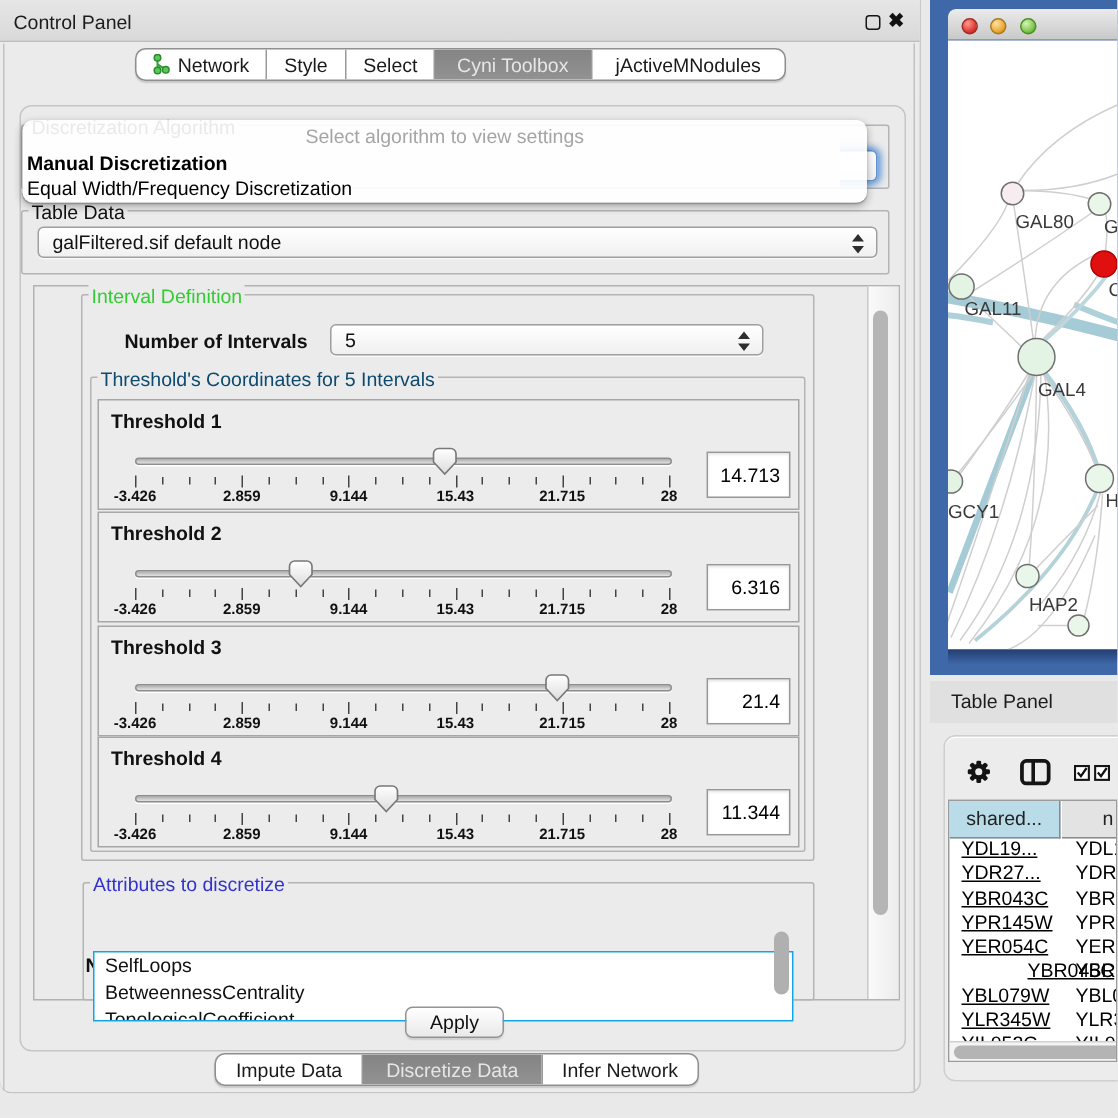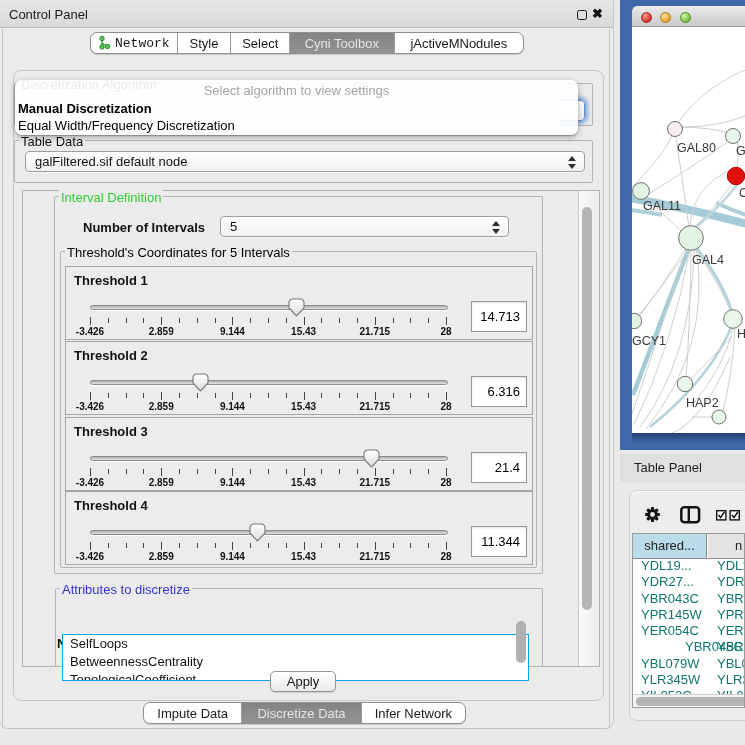--- a/index.html
+++ b/index.html
@@ -106,21 +106,21 @@
   <div class="abs" id="cp-title">
     <span class="t">Control Panel</span>
     <div class="abs" id="ic-float"></div>
     <div class="abs" id="ic-close">✖</div>
   </div>
 
   <div class="abs" style="left:2px; top:29px; width:1px; height:698px; background:#c2c2c2;"></div>
   <div class="abs" style="left:609px; top:29px; width:1px; height:698px; background:#c2c2c2;"></div>
 
   <div class="abs seg" style="left:90px; top:32px; width:434px;">
-    <div style="width:87px;font-family:Liberation Mono, monospace;"><svg width="13" height="14" viewBox="0 0 13 14" style="margin-right:4px;">
+    <div style="width:87px;"><svg width="13" height="14" viewBox="0 0 13 14" style="margin-right:4px;">
       <line x1="4" y1="3" x2="4" y2="11" stroke="#3aa23a" stroke-width="1.4"></line>
       <line x1="4" y1="7" x2="9" y2="10" stroke="#3aa23a" stroke-width="1.4"></line>
       <circle cx="4" cy="2.5" r="2.2" fill="#57c957" stroke="#2c8a2c"></circle>
       <circle cx="4" cy="11" r="2.2" fill="#57c957" stroke="#2c8a2c"></circle>
       <circle cx="9.5" cy="10.5" r="2.2" fill="#57c957" stroke="#2c8a2c"></circle>
     </svg>Network</div>
     <div style="width:54px;">Style</div>
     <div style="width:59px;">Select</div>
     <div class="on" style="width:105px;">Cyni Toolbox</div>
     <div style="width:129px;">jActiveMNodules</div>
@@ -152,21 +152,21 @@
 
   <div class="grp" style="left:54px; top:196px; width:489px; height:378px;">
      <span class="gt" style="color:#33cc33;">Interval Definition</span>
   </div>
   <div class="abs" style="left:83px; top:220px; font-size:13px; font-weight:bold; color:#111;">Number of Intervals</div>
   <div class="combo" style="left:220px; top:216px; width:289px;">5
     <span class="arr"></span><span class="arr2"></span>
   </div>
 
   <div class="grp" style="left:60px; top:251px; width:477px; height:317px;">
-     <span class="gt" style="color:#000000;">Threshold's Coordinates for 5 Intervals</span>
+     <span class="gt" style="color:#0c4a6e;">Threshold's Coordinates for 5 Intervals</span>
   </div>
 
   <div id="thrholder">
       <div class="thr" style="top:266px;">
     <div class="tt">Threshold 1</div>
     <div class="track"></div>
     <svg class="thumb" style="left:229.5px; top:31px;" width="17" height="19" viewBox="0 0 17 19">
       <defs>
             <linearGradient id="tg0" x1="0" y1="0" x2="0" y2="1">
         <stop offset="0" stop-color="#ffffff"></stop>
@@ -464,21 +464,21 @@
       <path d="M2.5 5 L4.6 7.5 L8.4 2" fill="none" stroke="#141414" stroke-width="1.5"></path>
       <rect x="14.1" y="0.7" width="9.2" height="9.2" fill="#fff" stroke="#141414" stroke-width="1.4"></rect>
       <path d="M15.9 5 L18 7.5 L21.8 2" fill="none" stroke="#141414" stroke-width="1.5"></path>
     </svg>
   </div>
   <div class="abs" id="tbl">
     <div class="hd" style="left:0; width:74px; background:#b9dce8; border-right:1px solid #8a8a8a;
          text-align:center; line-height:24px; color:#222;">shared...</div>
     <div class="hd" style="left:75px; width:45px; background:#e3e3e3;
          padding-left:27px; line-height:24px; color:#222;">n</div>
-    <div class="rows" style="position:absolute; top:24px; left:0; width:100%; color:#0f766e;">
+    <div class="rows" style="position:absolute; top:24px; left:0; width:100%; color:#000000;text-decoration:underline;">
       <div><span style="padding-left:8px;">YDL19...</span><span style="position:absolute;left:84px;">YDL1</span></div>
       <div><span style="padding-left:8px;">YDR27...</span><span style="position:absolute;left:84px;">YDR2</span></div>
       <div><span style="padding-left:8px;">YBR043C</span><span style="position:absolute;left:84px;">YBR0</span></div>
       <div><span style="padding-left:8px;">YPR145W</span><span style="position:absolute;left:84px;">YPR1</span></div>
       <div><span style="padding-left:8px;">YER054C</span><span style="position:absolute;left:84px;">YER0</span></div>
       <div><span style="padding-left:8px;margin-left:44px;">YBR045C</span><span style="position:absolute;left:84px;">YBR0</span></div>
       <div><span style="padding-left:8px;">YBL079W</span><span style="position:absolute;left:84px;">YBL0</span></div>
       <div><span style="padding-left:8px;">YLR345W</span><span style="position:absolute;left:84px;">YLR3</span></div>
       <div><span style="padding-left:8px;">YIL052C</span><span style="position:absolute;left:84px;">YIL0</span></div>
     </div>

